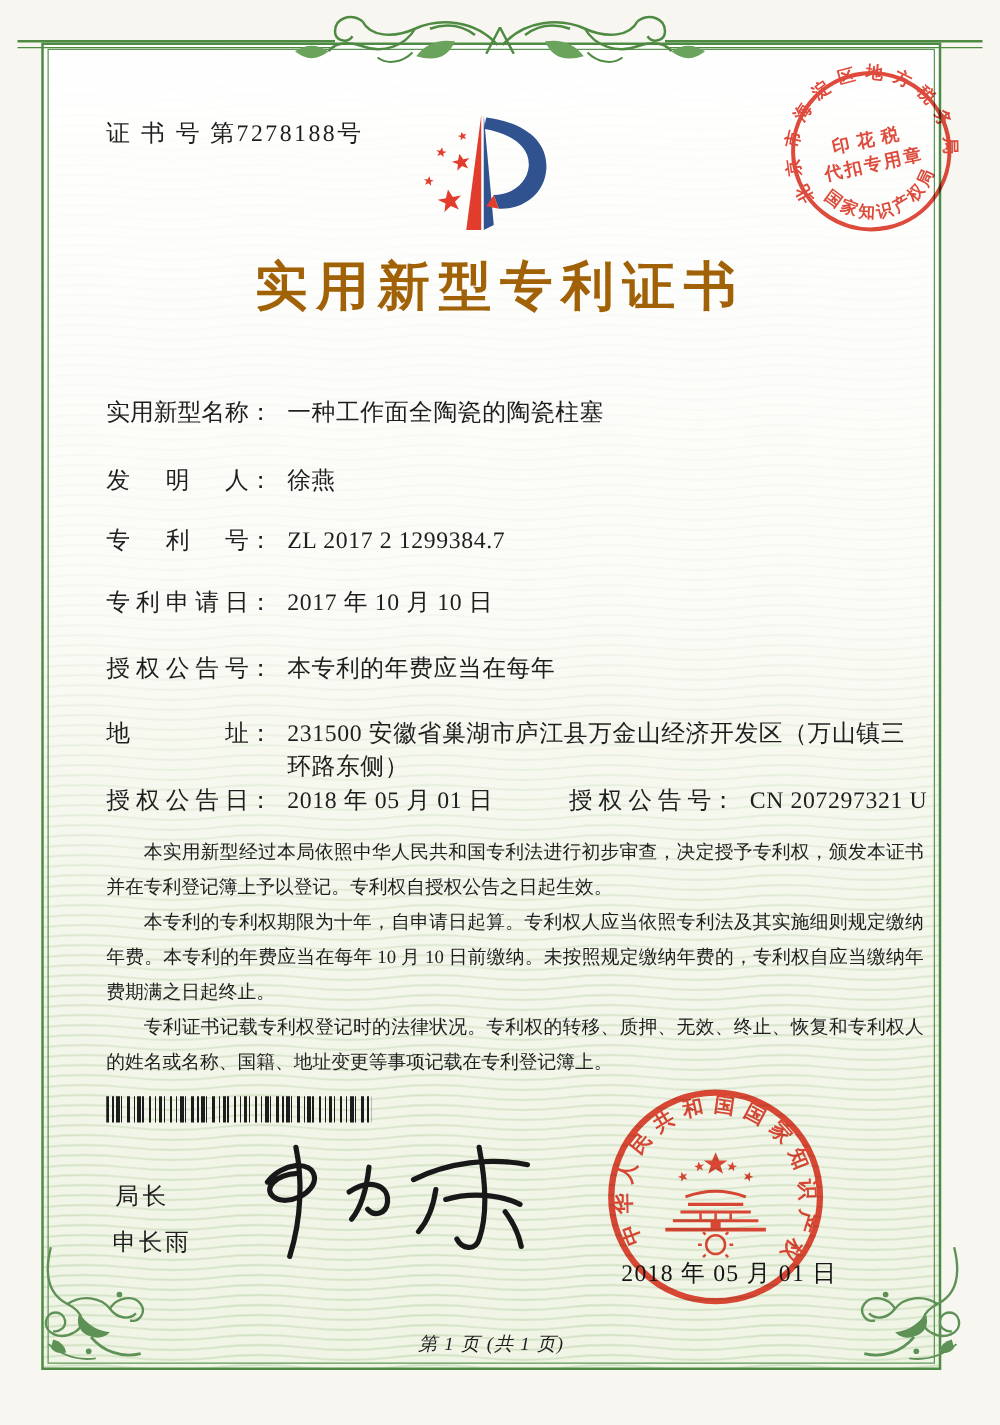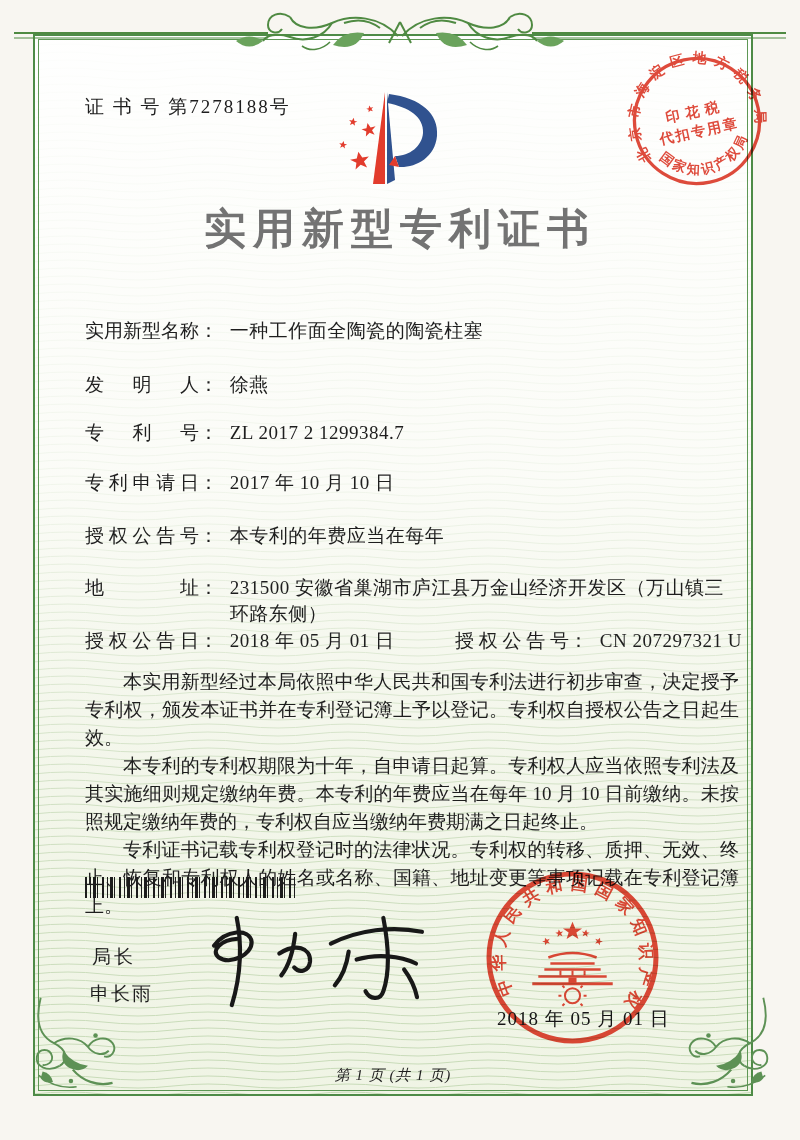--- a/index.html
+++ b/index.html
@@ -15,33 +15,33 @@
   .frame::after{content:"";position:absolute;inset:3px;border:1px solid #5e9755;}
 
   .top-ornament{position:absolute;left:0;top:6px;width:800px;height:60px;z-index:2;}
   .corner-ornament{position:absolute;width:104px;height:112px;z-index:2;}
   .corner-ornament.br{left:682px;top:990px;}
   .corner-ornament.bl{left:18px;top:990px;transform:scaleX(-1);}
 
   .cert-no{position:absolute;left:85px;top:94px;font-size:19px;letter-spacing:2px;z-index:3;text-align:right;}
   .cnipa-logo{position:absolute;left:333px;top:88px;width:126px;height:102px;z-index:3;}
   .title{position:absolute;left:0;top:201px;width:100%;text-align:center;
-         font-size:42px;font-weight:bold;letter-spacing:7px;color:#737373;z-index:3;}
+         font-size:42px;font-weight:bold;letter-spacing:7px;color:#a16207;z-index:3;}
 
   .tax-stamp{position:absolute;left:626px;top:50px;width:142px;height:142px;z-index:4;
              mix-blend-mode:multiply;opacity:.92;}
 
   .frow{position:absolute;left:85px;width:660px;font-size:19px;line-height:25px;z-index:3;}
   .flabel{display:inline-block;width:114px;text-align:justify;text-align-last:justify;vertical-align:top;}
   .fcolon{display:inline-block;vertical-align:top;}
   .fvalue{display:inline-block;margin-left:7px;vertical-align:top;letter-spacing:.5px;}
   .fvalue.addr{width:505px;line-height:26px;}
   .fpair2{position:absolute;left:370px;top:0;}
 
-  .paras{position:absolute;left:85px;top:668px;width:654px;font-size:19px;line-height:28px;
+  .paras{position:absolute;left:85px;top:668px;width:654px;font-size:15px;line-height:28px;
          text-align:justify;z-index:3;}
   .paras p{margin:0;text-indent:2em;}
 
   .barcode{position:absolute;left:85px;top:877px;width:212px;height:21px;z-index:3;
     background:repeating-linear-gradient(90deg,#1c1c1c 0 2px,transparent 2px 5px,#1c1c1c 5px 6px,
        transparent 6px 8px,#1c1c1c 8px 11px,transparent 11px 12px,#1c1c1c 12px 13px,transparent 13px 17px);}
 
   .officer-title{position:absolute;left:92px;top:944px;font-size:19px;letter-spacing:3px;z-index:3;}
   .officer-name{position:absolute;left:90px;top:981px;font-size:19px;letter-spacing:2px;z-index:3;}
   .signature{position:absolute;left:180px;top:910px;width:268px;height:104px;z-index:3;}

